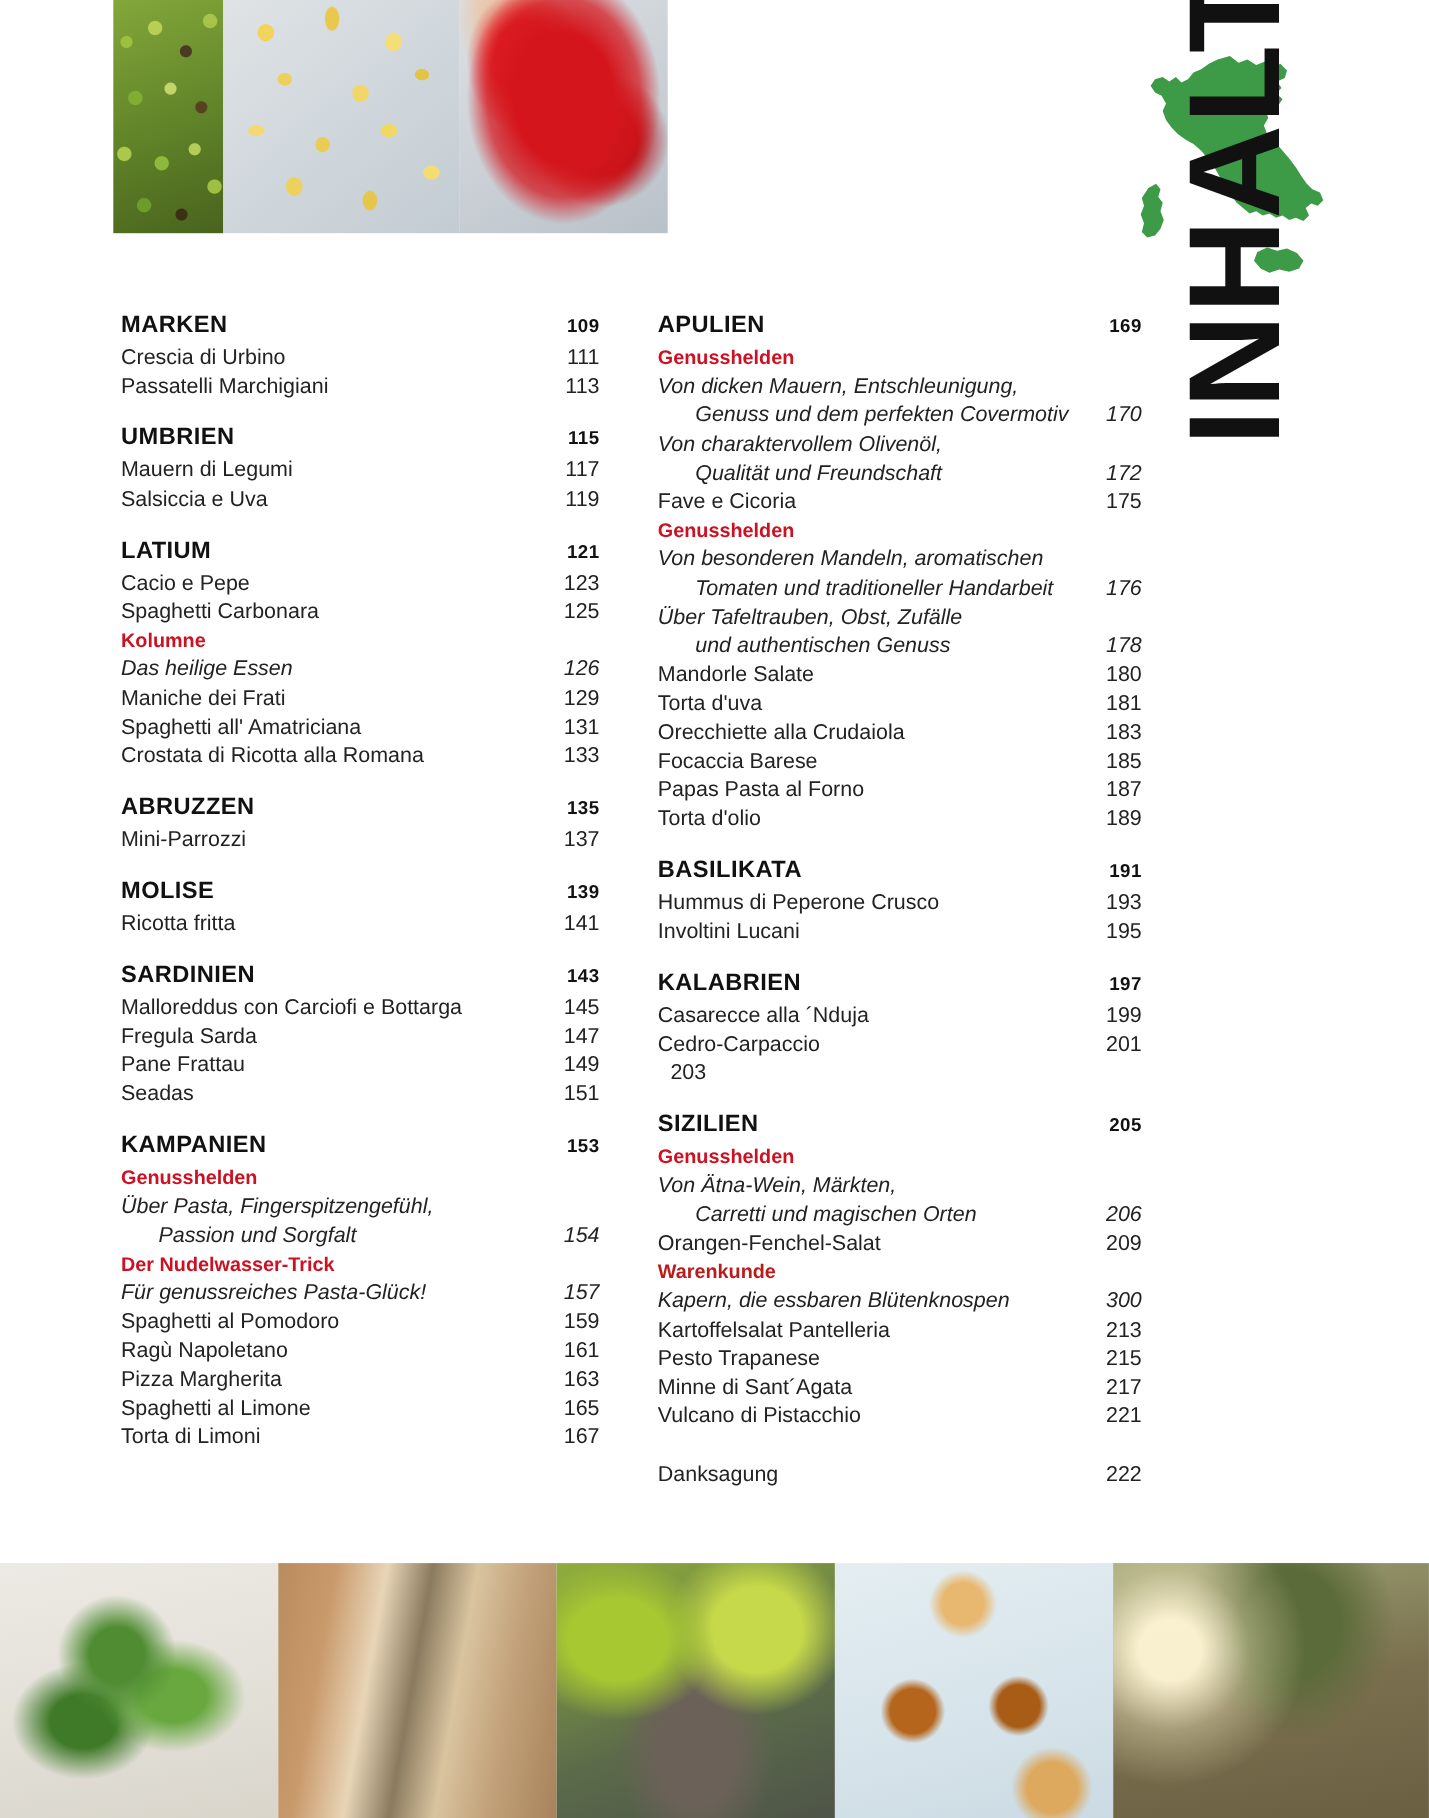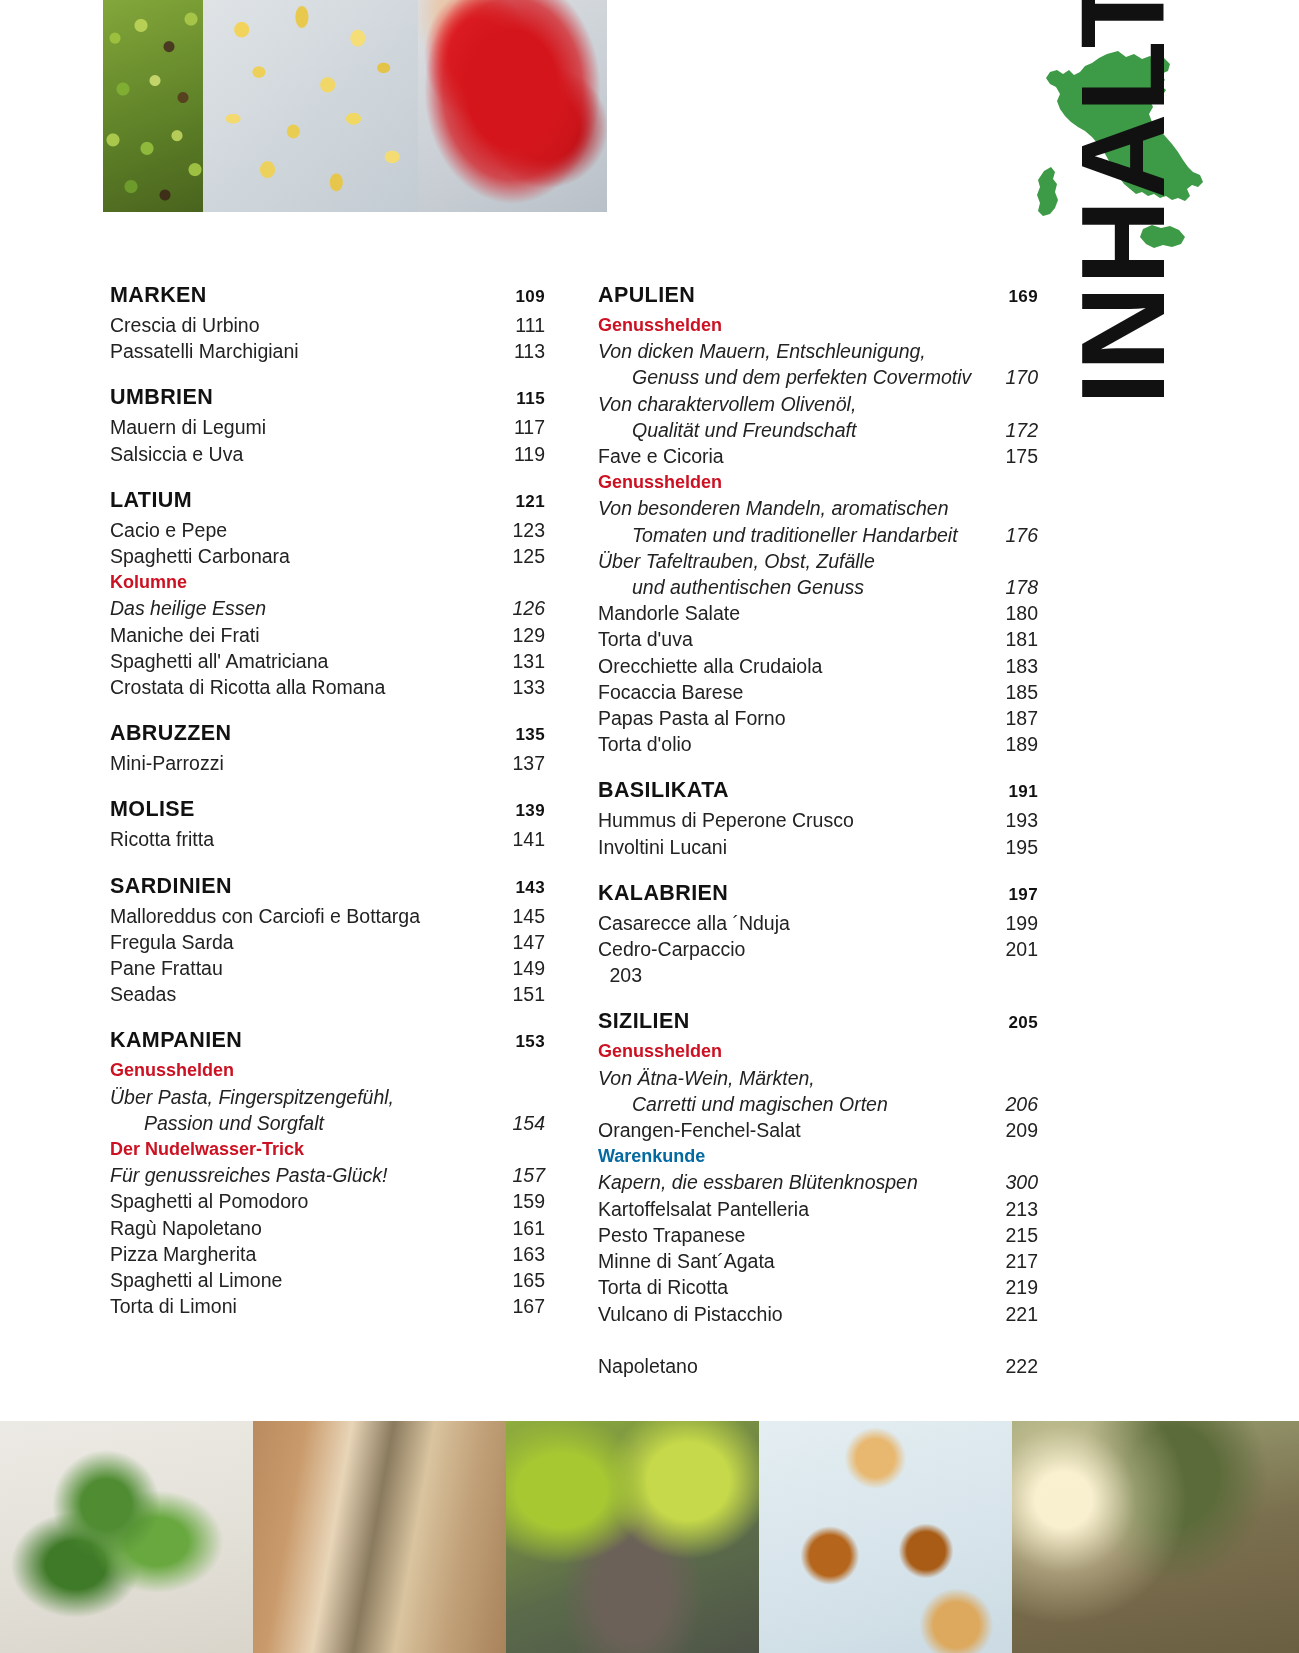--- a/index.html
+++ b/index.html
@@ -127,21 +127,21 @@
   .row.region .page { font-size: 17px; font-weight: bold; }
   .row.region.first { margin-top: 0; }
 
   .row.recipe { color: #222222; }
 
   .row.tag {
     font-weight: bold;
     font-size: 18px;
   }
   .tag-red   { color: #cc1122; }
-  .tag-green { color: #0369a1; align-items: center; }
+  .tag-green { color: #b91c1c; align-items: center; }
 
   .row.essay {
     font-style: italic;
     color: #222222;
   }
   .row.essay .page { font-style: italic; }
   .row.essay.indent .label { padding-left: 34px; }
 
   .spacer { height: 26px; }
 
@@ -485,30 +485,26 @@
       </div>
       <div class="row recipe">
         <span class="label">Pesto Trapanese</span>
         <span class="page">215</span>
       </div>
       <div class="row recipe">
         <span class="label">Minne di Sant´Agata</span>
         <span class="page">217</span>
       </div>
       <div class="row recipe">
-        <span class="label">Torta di Ricotta</span>
-        <span class="page">219</span>
-      </div>
-      <div class="row recipe">
         <span class="label">Vulcano di Pistacchio</span>
         <span class="page">221</span>
       </div>
       <div class="spacer"></div>
       <div class="row recipe">
-        <span class="label">Napoletano</span>
+        <span class="label">Danksagung</span>
         <span class="page">222</span>
       </div>
     </div>
 </div>
 
 <div class="bottom-strip">
   <div class="photo b-herbs"></div>
   <div class="photo b-street"></div>
   <div class="photo b-grapes"></div>
   <div class="photo b-nuts"></div>

